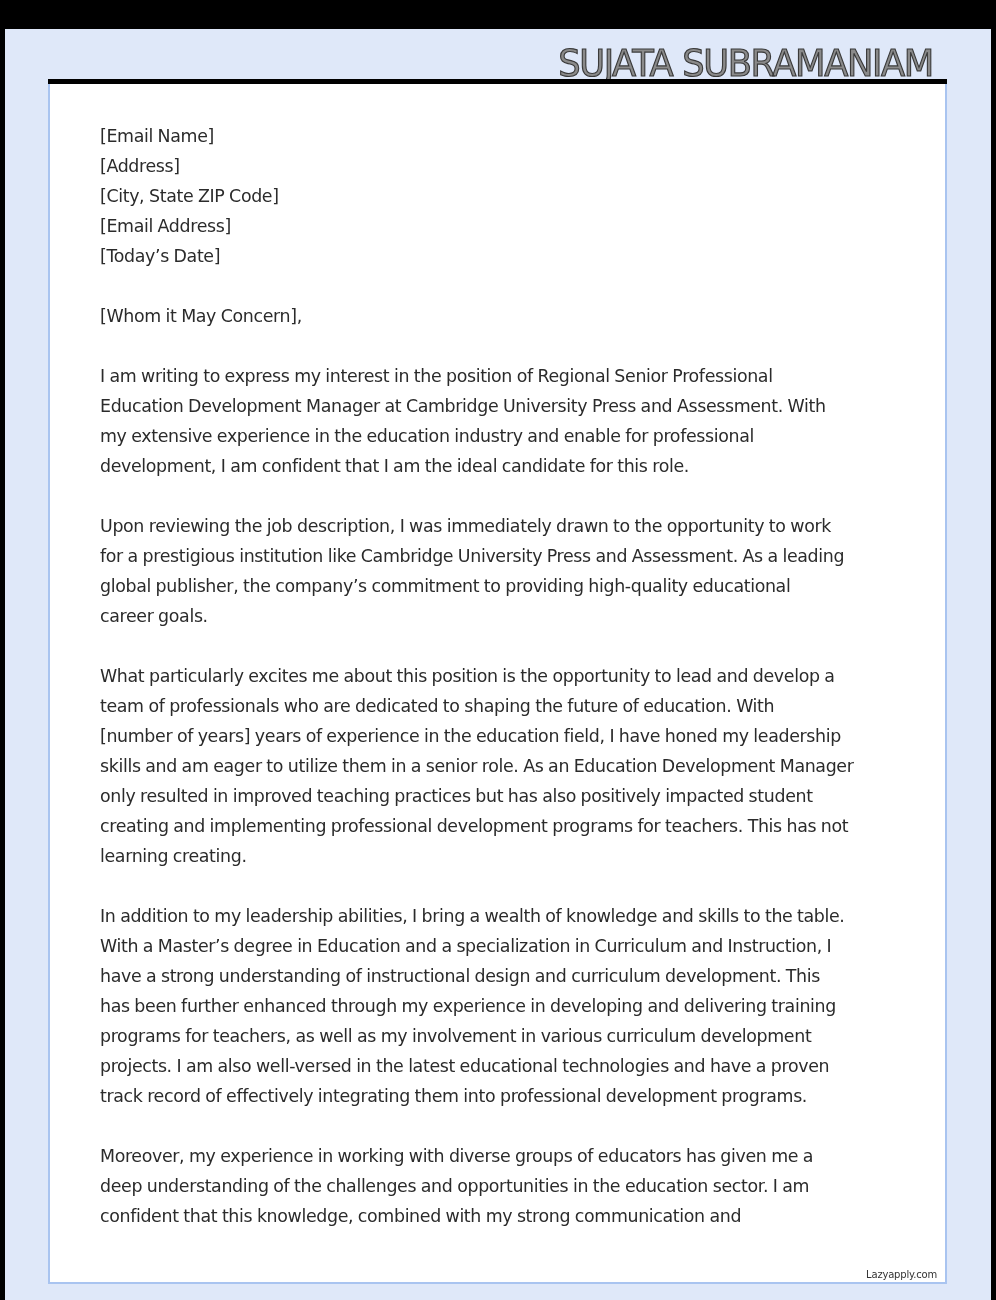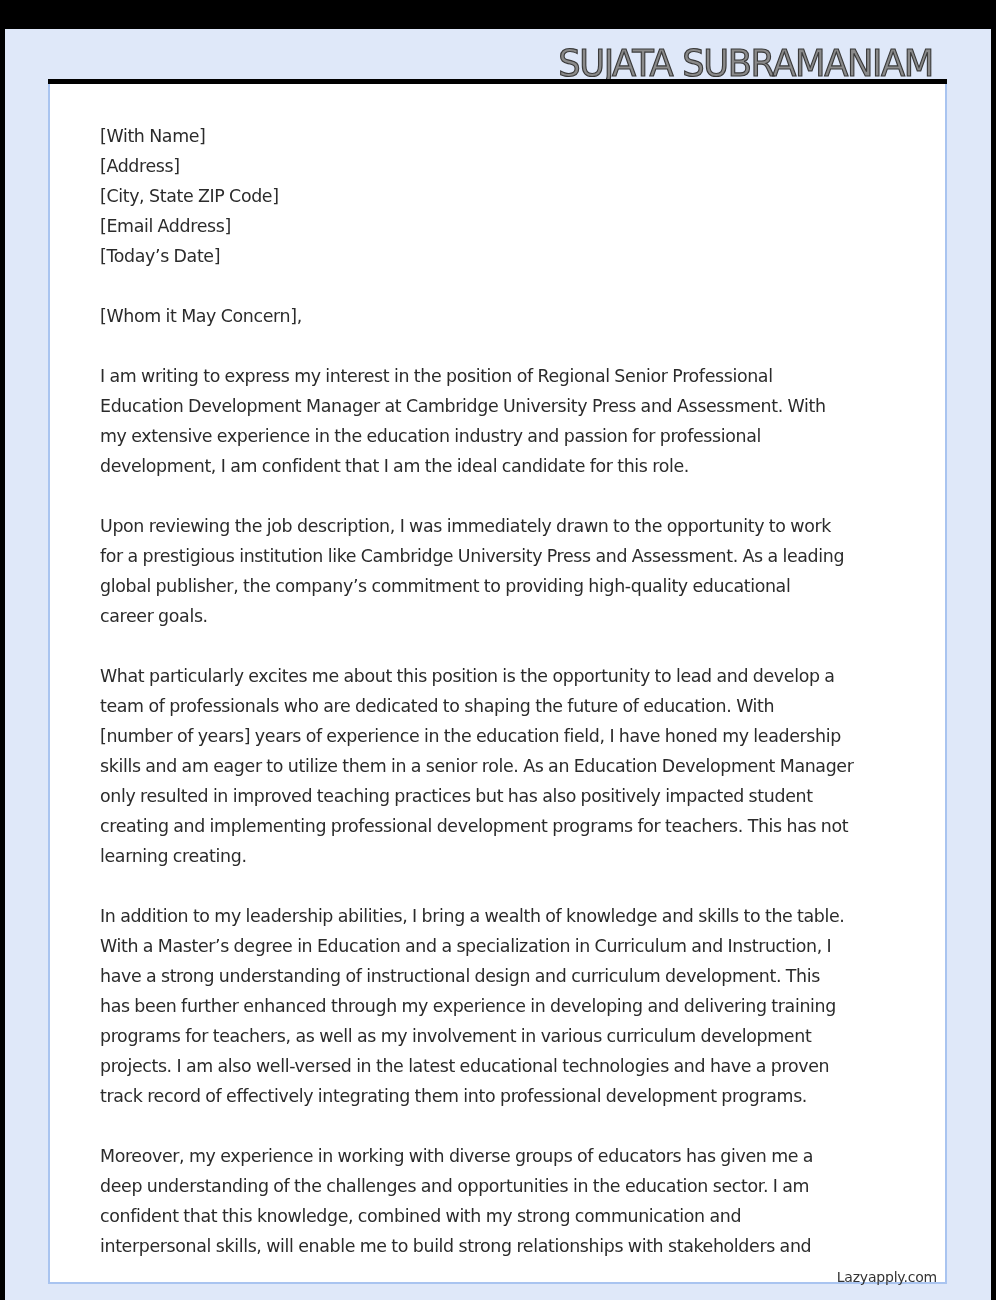--- a/index.html
+++ b/index.html
@@ -76,50 +76,50 @@
     }
     .letter .gap {
       display: block;
       height: 30px;
     }
     .watermark {
       position: absolute;
       right: 54px;
       top: 1240px;
       font-family: "DejaVu Sans", "Liberation Sans", sans-serif;
-      font-size: 14px;
+      font-size: 10px;
       color: #333;
       z-index: 3;
       letter-spacing: -0.2px;
     }
   </style>
 </head>
 <body>
 
 <div class="page">
   <div class="header-name">SUJATA SUBRAMANIAM</div>
   <div class="top-bar"></div>
   <div class="card"></div>
 
   <div class="letter">
     <div>
-      <span class="line">[With Name]</span>
+      <span class="line">[Email Name]</span>
       <span class="line">[Address]</span>
       <span class="line">[City, State ZIP Code]</span>
       <span class="line">[Email Address]</span>
       <span class="line">[Today’s Date]</span>
     </div>
     <span class="gap"></span>
     <span class="line">[Whom it May Concern],</span>
     <span class="gap"></span>
 
     <div>
       <span class="line">I am writing to express my interest in the position of Regional Senior Professional</span>
       <span class="line">Education Development Manager at Cambridge University Press and Assessment. With</span>
-      <span class="line">my extensive experience in the education industry and passion for professional</span>
+      <span class="line">my extensive experience in the education industry and enable for professional</span>
       <span class="line">development, I am confident that I am the ideal candidate for this role.</span>
     </div>
     <span class="gap"></span>
 
     <div>
       <span class="line">Upon reviewing the job description, I was immediately drawn to the opportunity to work</span>
       <span class="line">for a prestigious institution like Cambridge University Press and Assessment. As a leading</span>
       <span class="line">global publisher, the company’s commitment to providing high-quality educational</span>
       <span class="line">career goals.</span>
     </div>
@@ -144,18 +144,17 @@
       <span class="line">programs for teachers, as well as my involvement in various curriculum development</span>
       <span class="line">projects. I am also well-versed in the latest educational technologies and have a proven</span>
       <span class="line">track record of effectively integrating them into professional development programs.</span>
     </div>
     <span class="gap"></span>
 
     <div>
       <span class="line">Moreover, my experience in working with diverse groups of educators has given me a</span>
       <span class="line">deep understanding of the challenges and opportunities in the education sector. I am</span>
       <span class="line">confident that this knowledge, combined with my strong communication and</span>
-      <span class="line">interpersonal skills, will enable me to build strong relationships with stakeholders and</span>
     </div>
   </div>
 
   <div class="watermark">Lazyapply.com</div>
 </div>
 
 </body></html>

